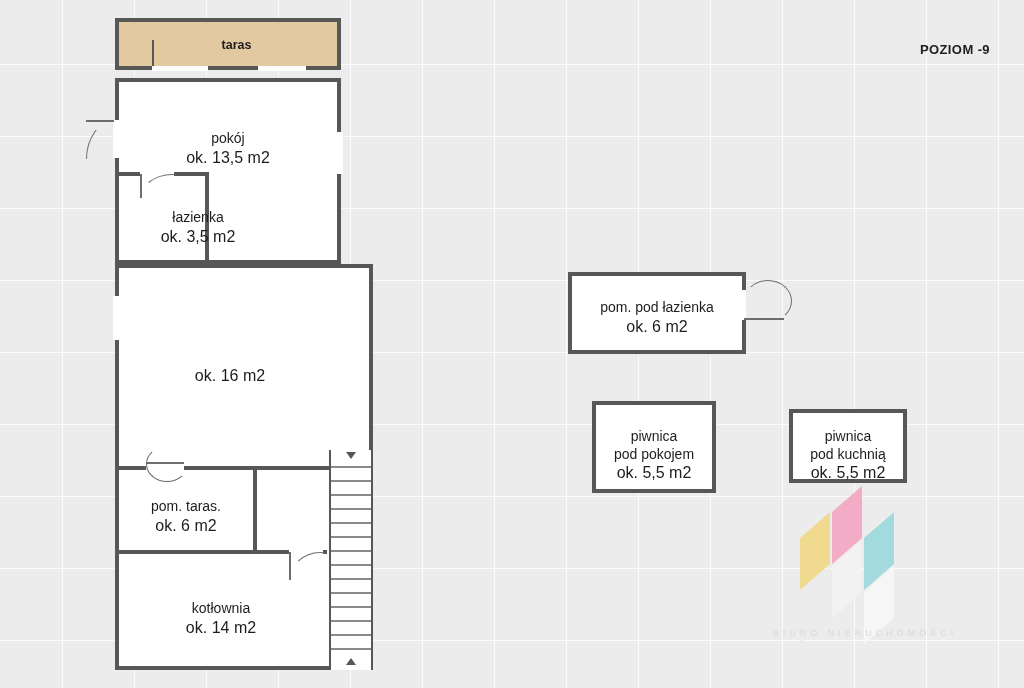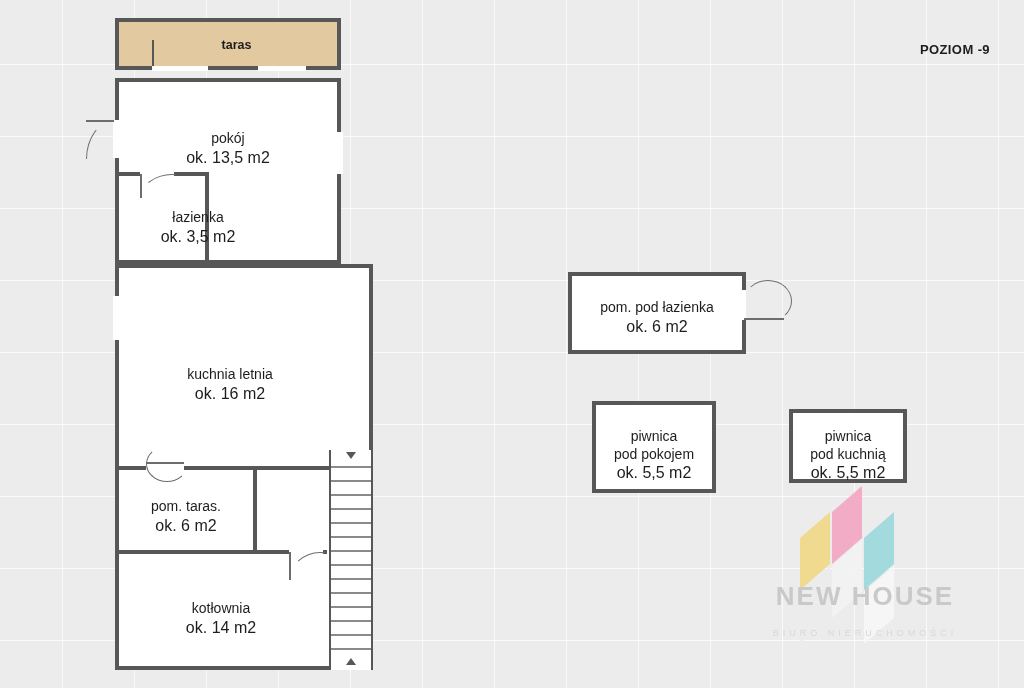--- a/index.html
+++ b/index.html
@@ -181,21 +181,20 @@
   <div class="white-gap" style="left:140px; top:171px; width:34px; height:6px;"></div>
   <div class="door-leaf" style="left:140px; top:174px; width:2px; height:24px;"></div>
   <div class="door-arc" style="left:140px; top:174px; width:62px; height:48px;
               border-color:#6d6d6d; border-bottom-color:transparent; border-left-color:transparent;
               clip-path: polygon(0 0, 55% 0, 55% 55%, 0 55%);"></div>
 
   <div class="white-gap" style="left:337px; top:132px; width:6px; height:42px;"></div>
 
   <div class="room" style="left:115px; top:264px; width:258px; height:206px;"></div>
   <div class="label" style="left:115px; top:366px; width:230px;">
-    <span class="name">kuchnia letnia</span>
     <span class="area">ok. 16 m2</span>
   </div>
 
   <div class="wall" style="left:337px; top:264px; width:36px; height:4px;"></div>
   <div class="white-gap" style="left:113px; top:296px; width:6px; height:44px;"></div>
 
   <div class="room" style="left:115px; top:466px; width:258px; height:204px;"></div>
 
   <div class="wall" style="left:253px; top:466px; width:4px; height:88px;"></div>
   <div class="wall" style="left:115px; top:550px; width:142px; height:4px;"></div>
@@ -273,17 +272,16 @@
     <svg width="250" height="190" viewBox="0 0 250 190">
 
       <polygon points="60,66 90,40 90,92 60,118" fill="#f0d98a" opacity="0.95"></polygon>
       <polygon points="92,40 122,14 122,66 92,92" fill="#f2a9c4" opacity="0.95"></polygon>
       <polygon points="124,66 154,40 154,92 124,118" fill="#9fd9dd" opacity="0.95"></polygon>
       <polygon points="92,94 122,68 122,120 92,146" fill="#f2f2f2" opacity="0.95"></polygon>
       <polygon points="60,120 90,94 90,146 60,172" fill="#ececec" opacity="0.9"></polygon>
       <polygon points="124,120 154,94 154,146 124,172" fill="#f7f7f7" opacity="0.9"></polygon>
     </svg>
     <div id="wm-text">
-      <span class="wm-main">NEW HOUSE</span>
       <span class="wm-sub">BIURO NIERUCHOMOŚCI</span>
     </div>
   </div>
 </div>
 
 </body></html>

